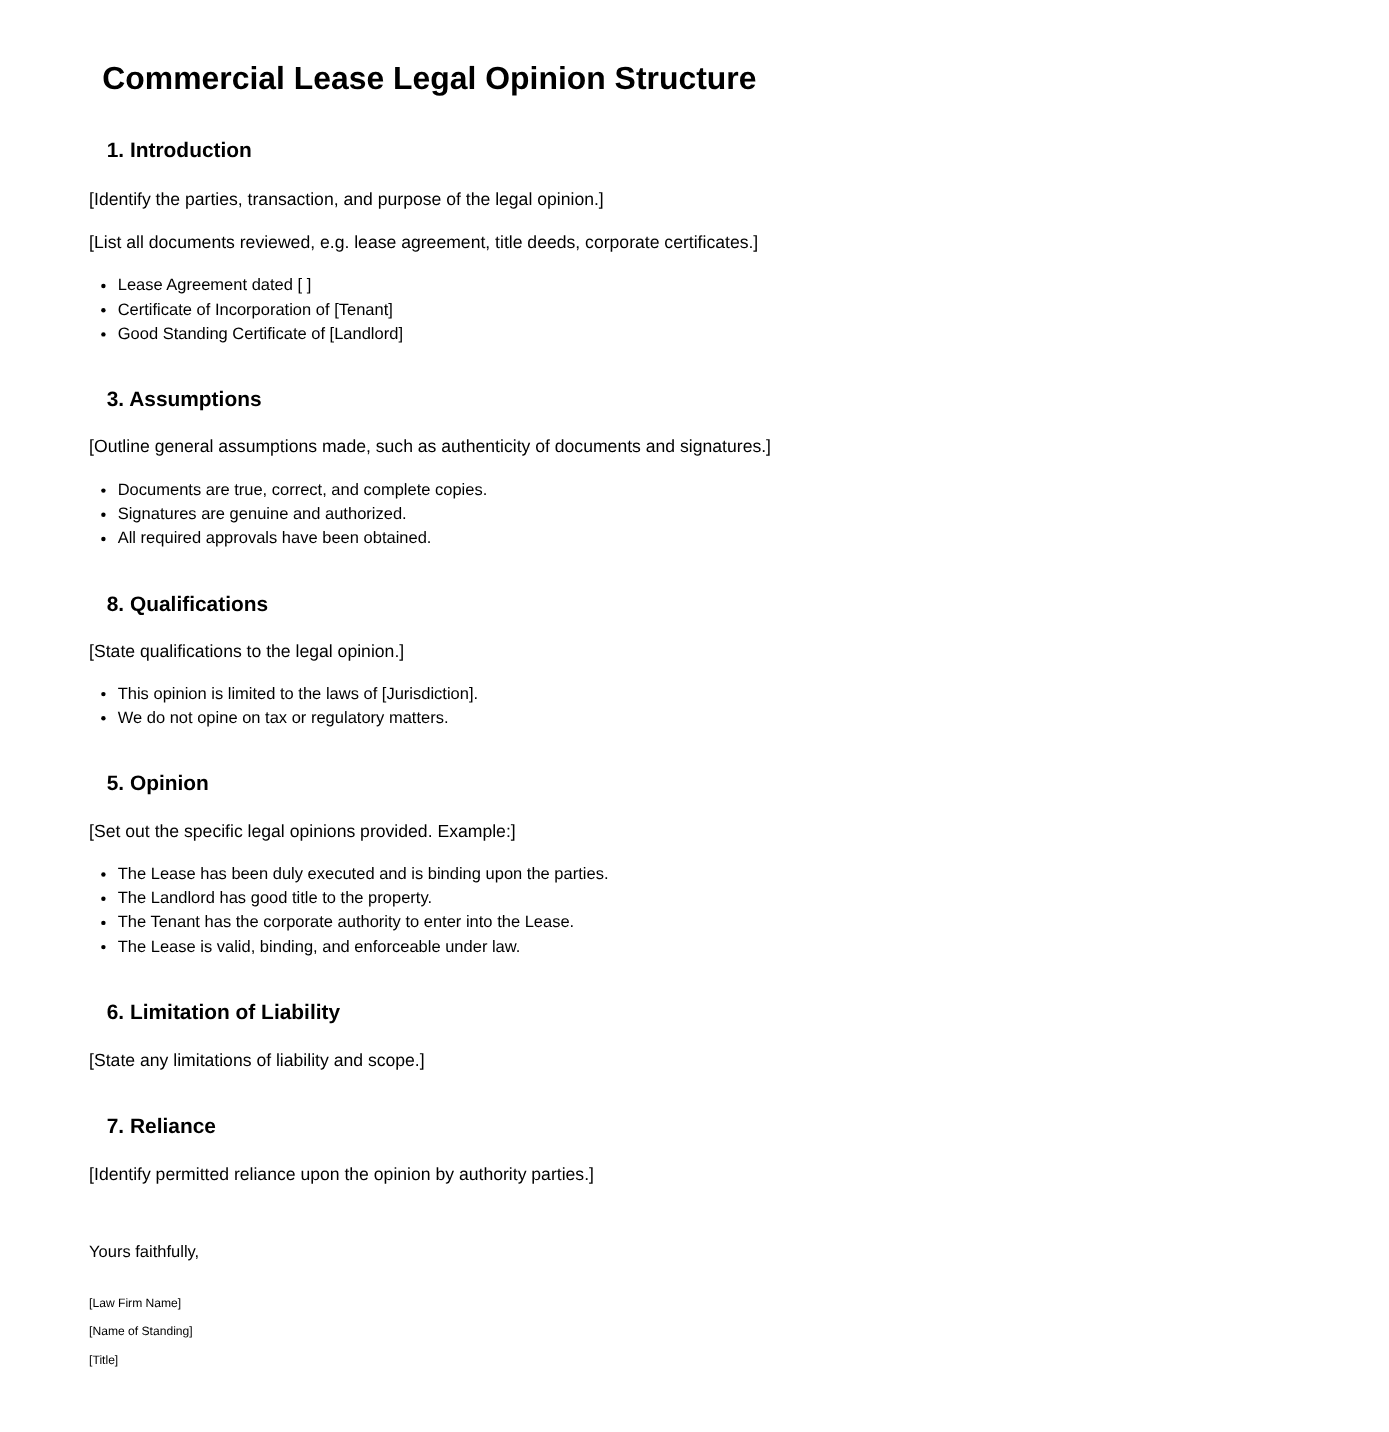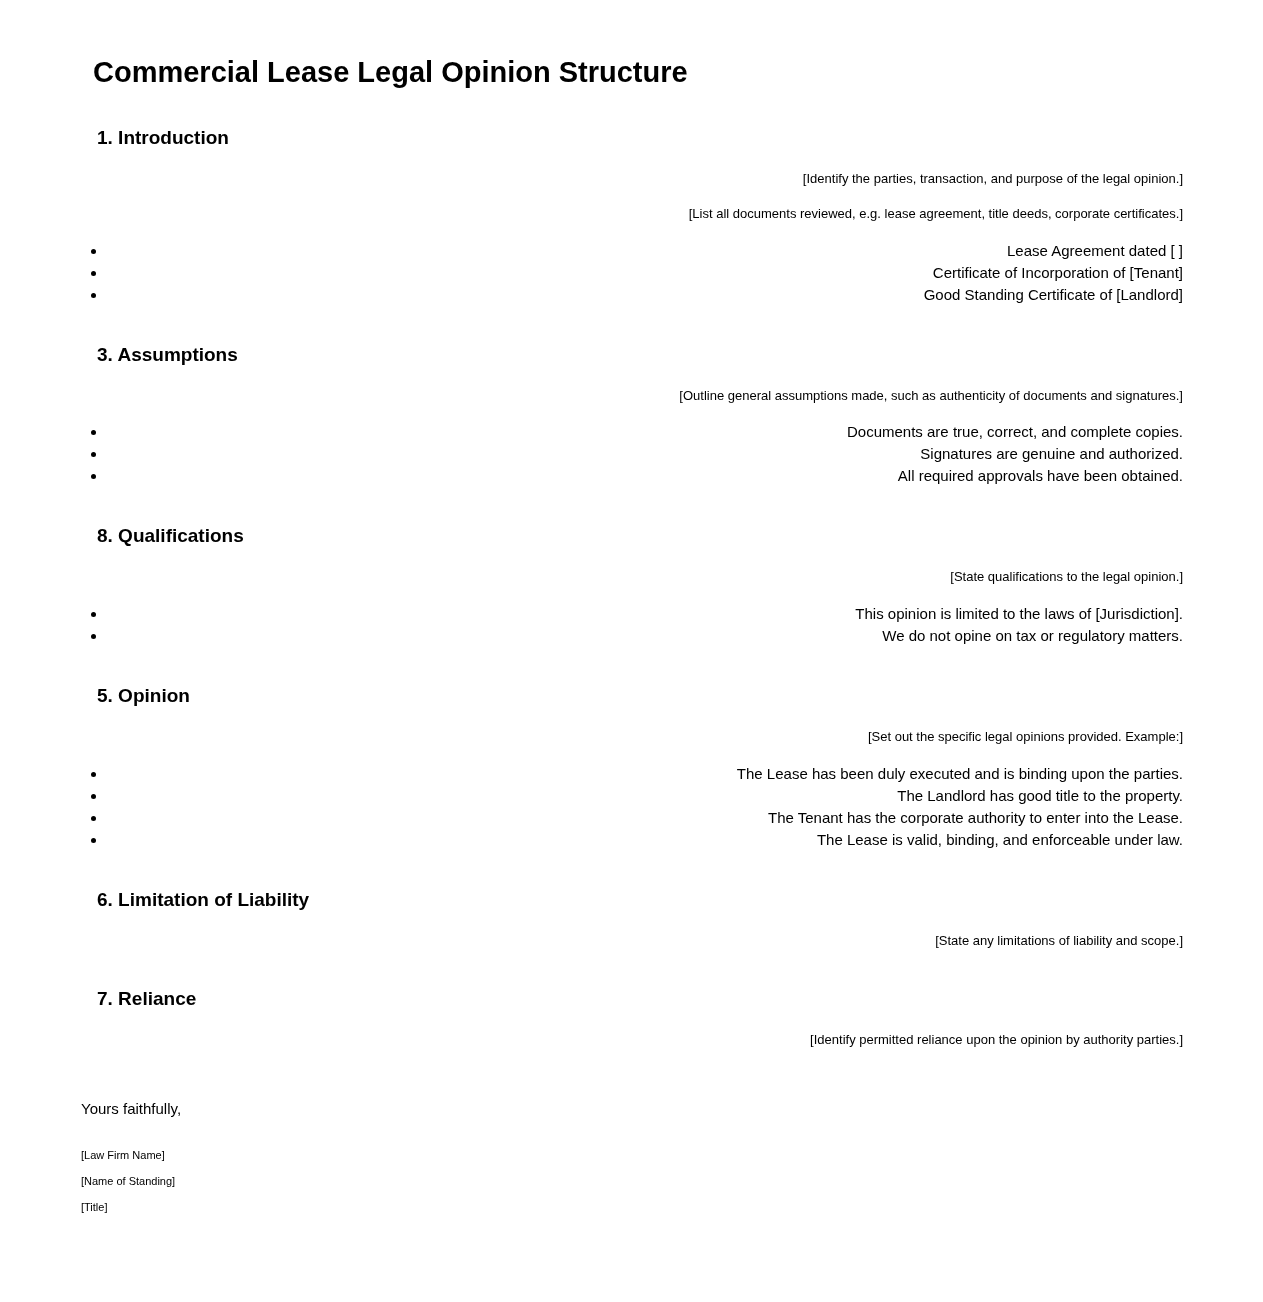--- a/index.html
+++ b/index.html
@@ -24,30 +24,28 @@
     letter-spacing: 0;
   }
   section { display: block; }
   h2.sec-heading {
     font-size: 19px;
     font-weight: bold;
     margin: 38px 0 20px 16px;
     line-height: 1.2;
   }
   p.sec-intro {
-    font-size: 13px;
+    font-size: 16px;
     margin: 16px 0;
     line-height: 1.45;
-    text-align: right;
   }
   ul.bullet-list {
     margin: 16px 0;
     padding-left: 26px;
     list-style-type: disc;
-    text-align: right;
   }
   ul.bullet-list li {
     font-size: 15px;
     line-height: 22px;
     margin: 0;
     padding: 0;
   }
   .closing {
     margin-top: 48px;
   }

